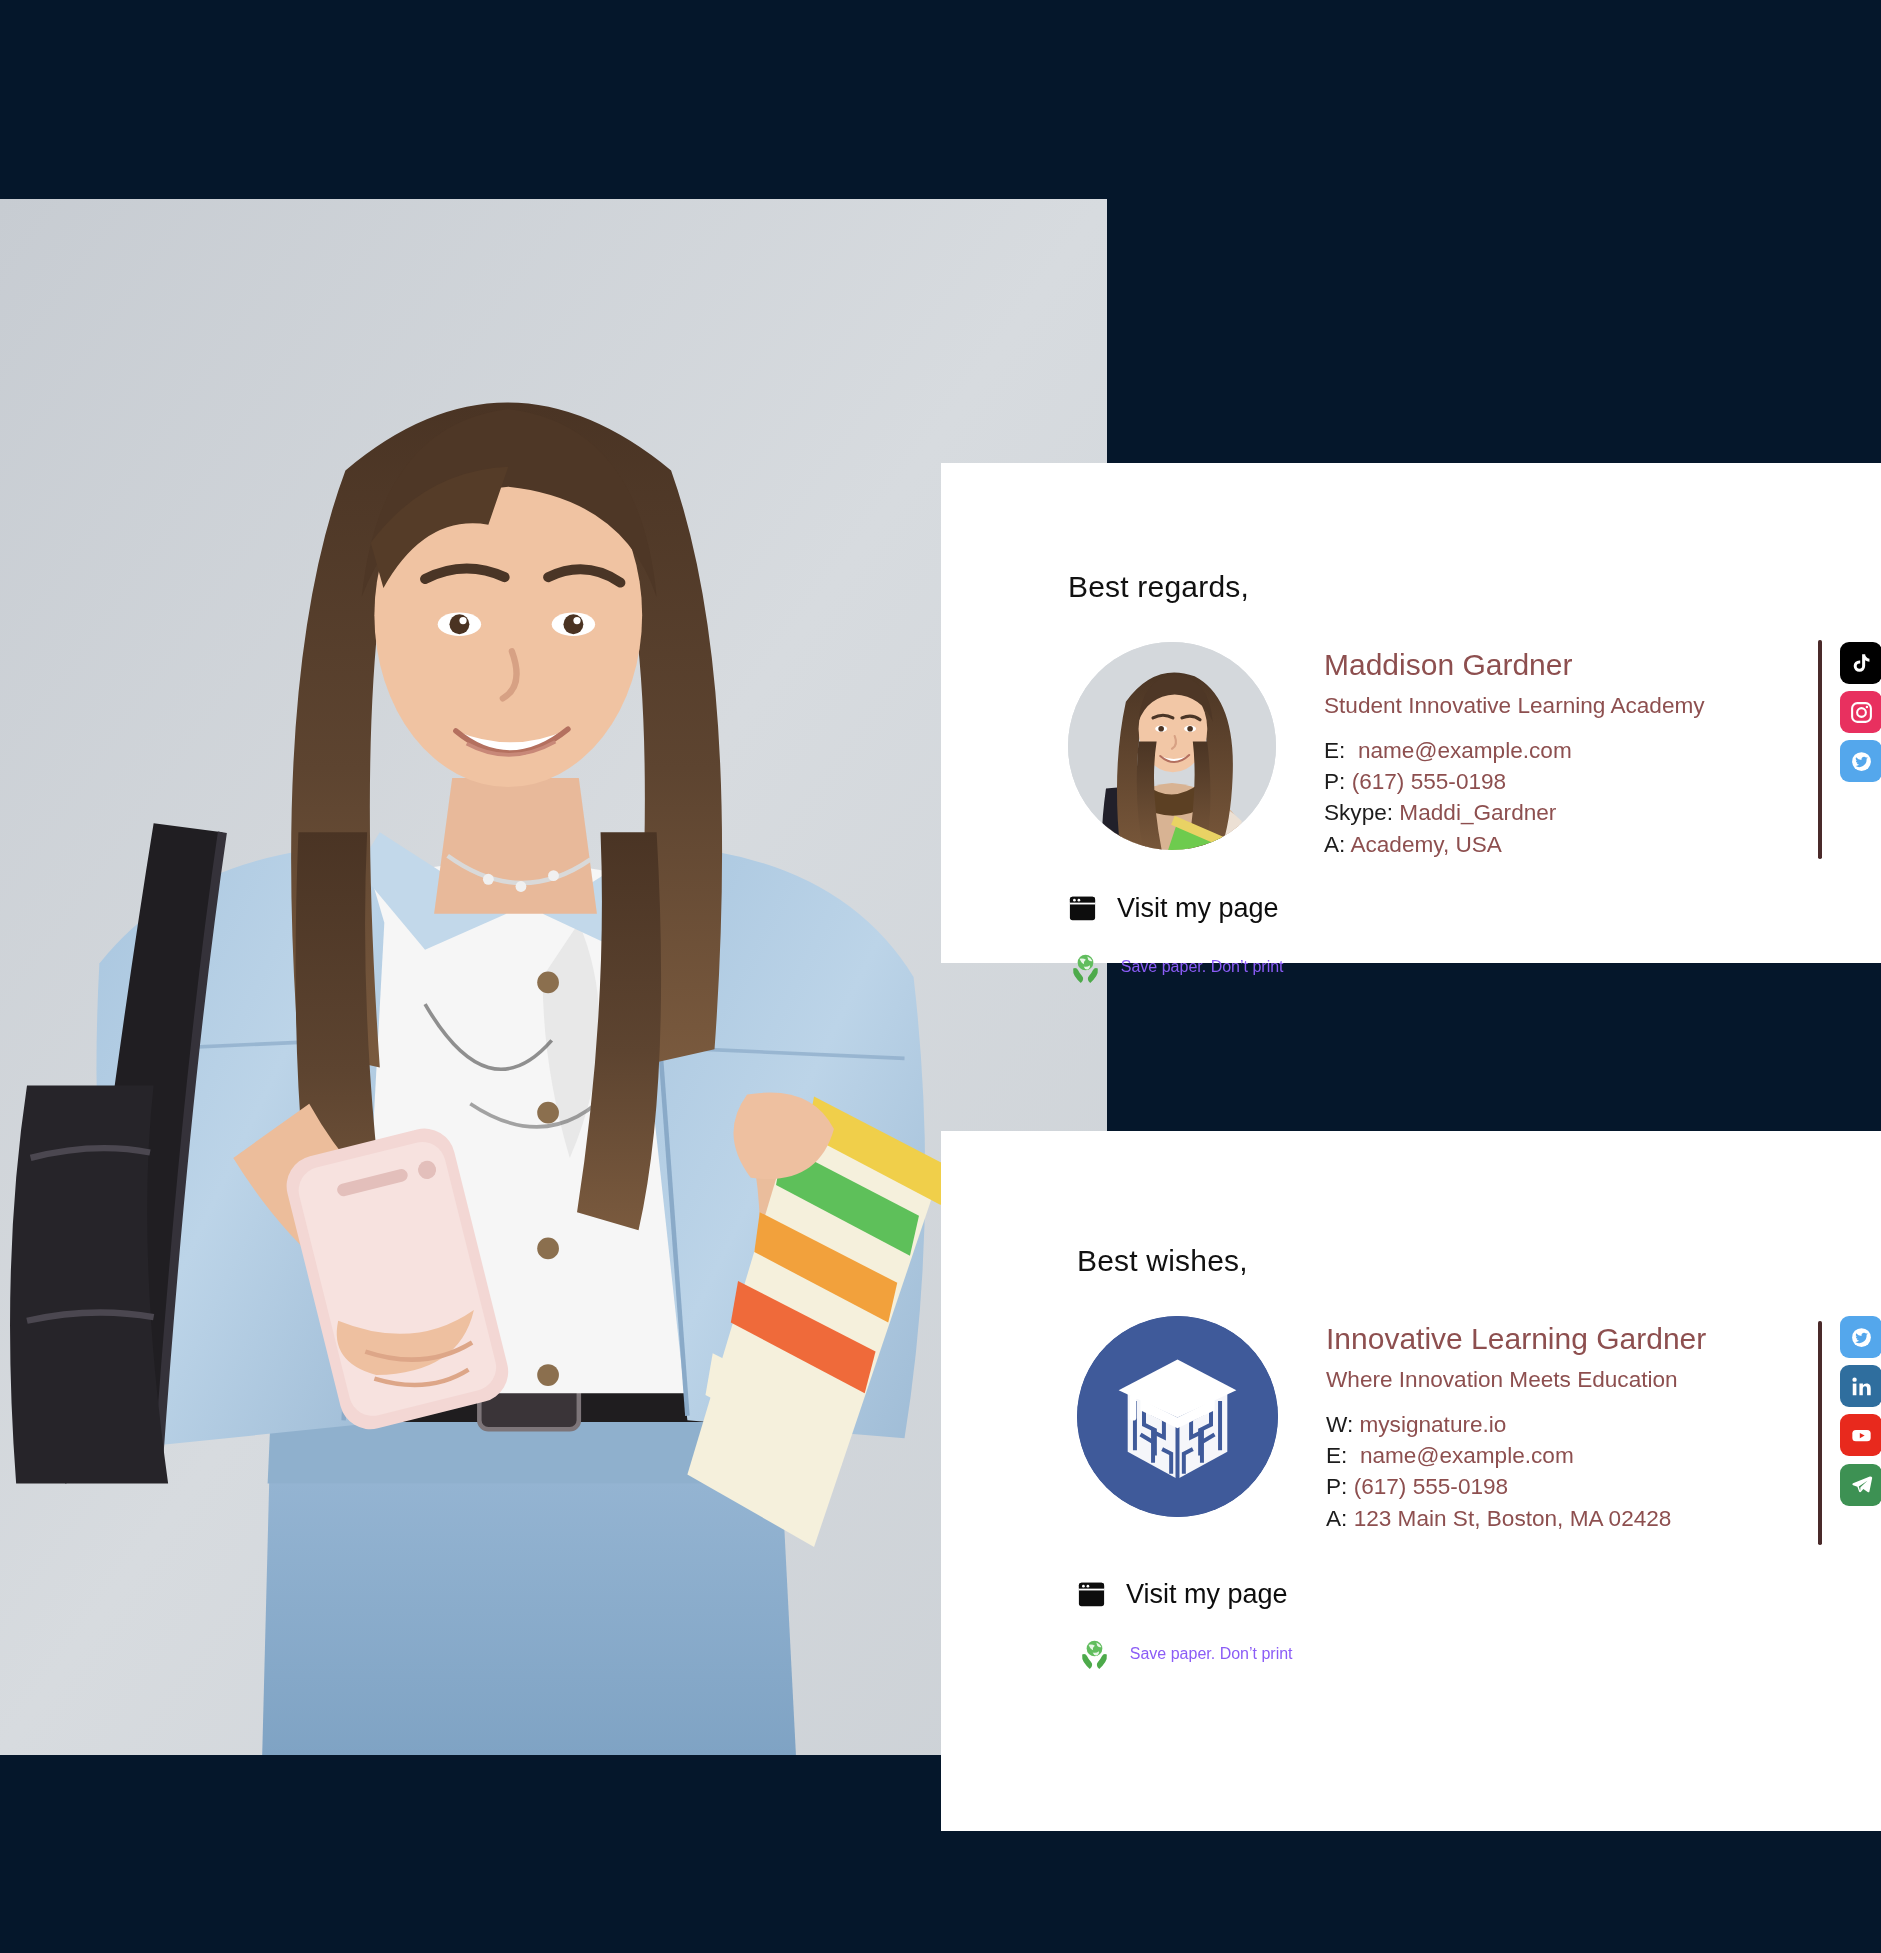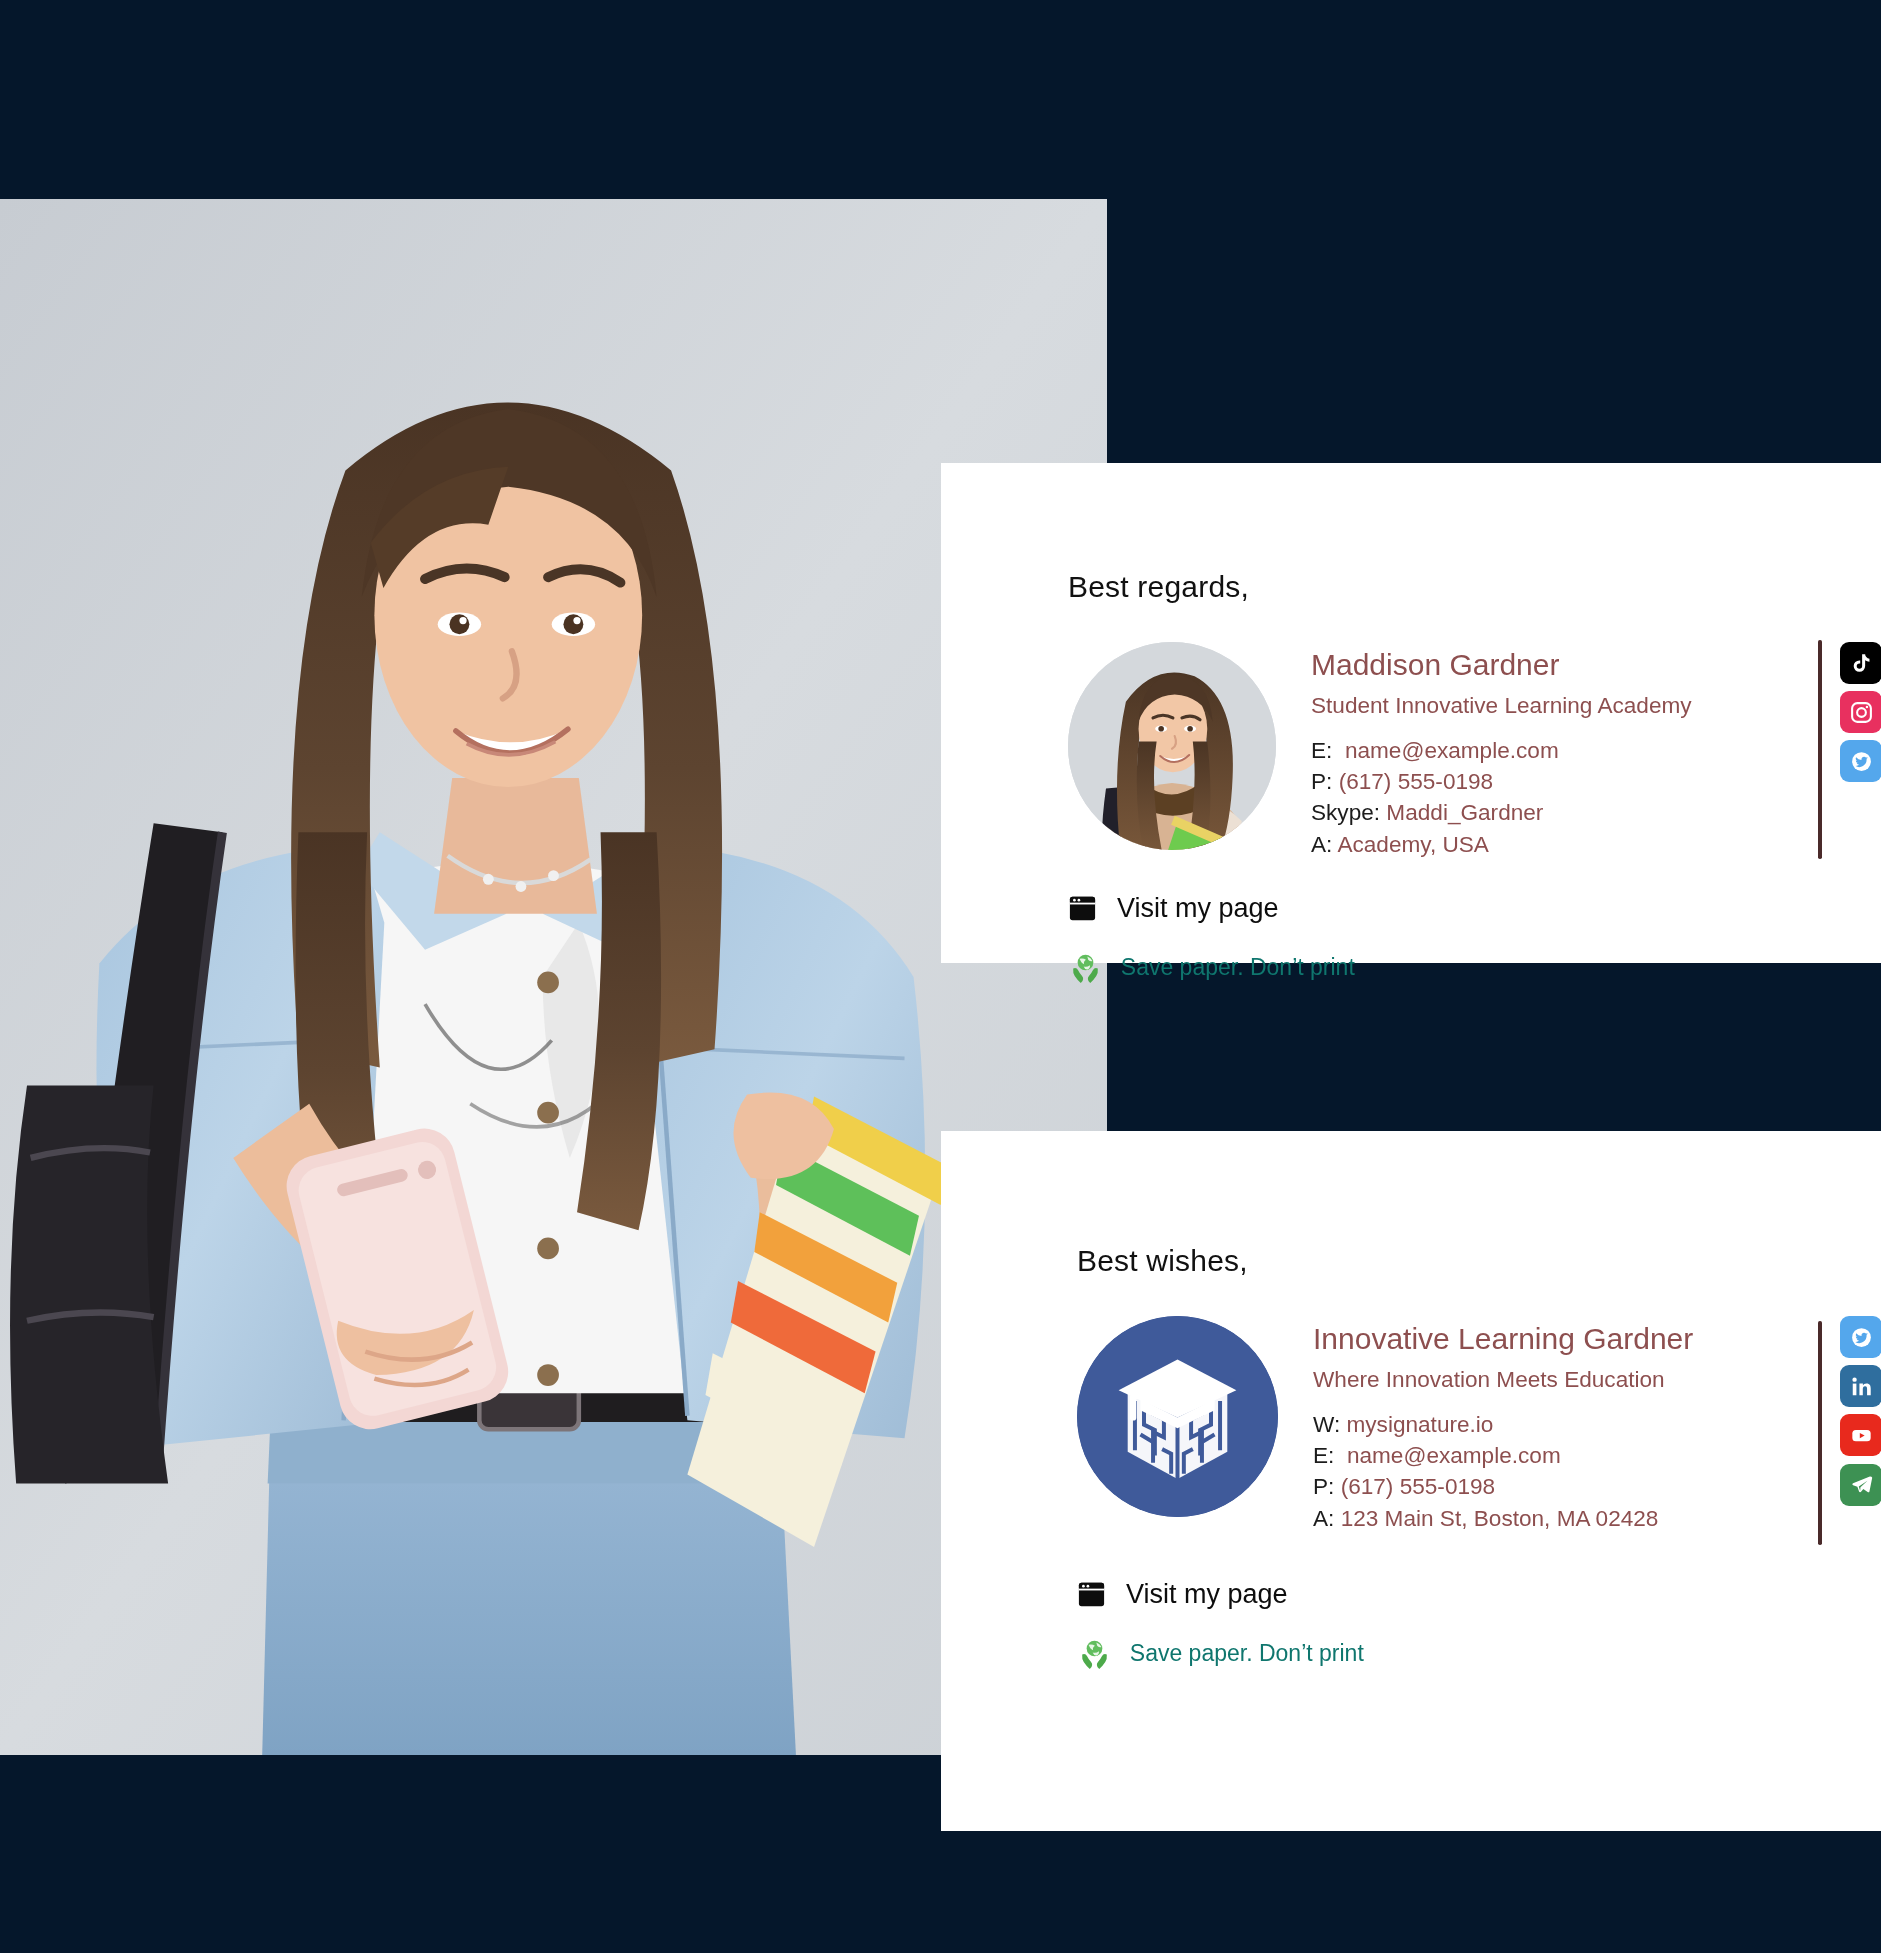--- a/index.html
+++ b/index.html
@@ -62,21 +62,21 @@
     width: 201px; height: 201px;
     border-radius: 50%;
     overflow: hidden;
     flex: 0 0 auto;
     background: #3f5a9a;
   }
   .logo-wrap svg { display:block; width:100%; height:100%; }
 
   
   .sig-details {
-    margin-left: 35px;
+    margin-left: 48px;
     padding-top: 5.4px;
     flex: 1 1 auto;
   }
   .sig-name {
     font-size: 30px;
     color: #8d4f4f;
     font-weight: 400;
     line-height: 1.22;
     white-space: nowrap;
   }
@@ -131,22 +131,22 @@
   #sig-card-1 .visit-row { margin-top: 33px; margin-left: 0px; }
   #sig-card-2 .visit-row { margin-top: 34px; margin-left: 0px; }
   .visit-label {
     font-size: 27px;
     color: #0d0d0d;
     margin-left: 20px;
     white-space: nowrap;
   }
   .save-row { margin-top: 27px; margin-left: 1.8px; }
   .save-label {
-    font-size: 23px;
-    color: #0f766e;
+    font-size: 16px;
+    color: #8b5cf6;
     margin-left: 20px;
     white-space: nowrap;
   }
   .browser-icon { width: 29px; height: 27px; flex: 0 0 auto; }
   .eco-icon { width: 31px; height: 33px; flex: 0 0 auto; }
 </style>
 </head>
 <body>
 
 <div id="hero-photo">

